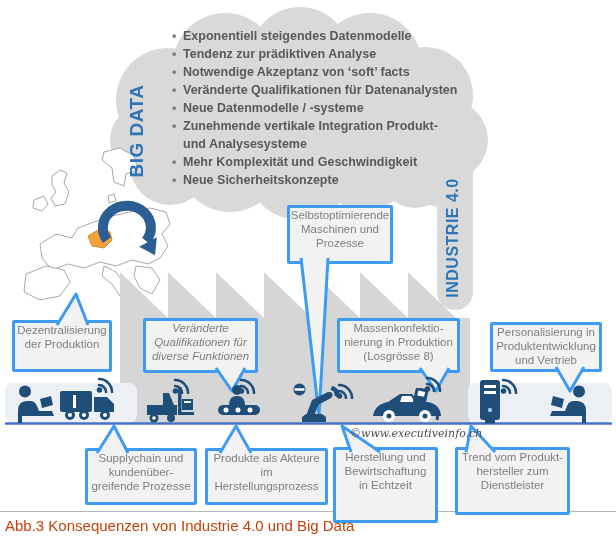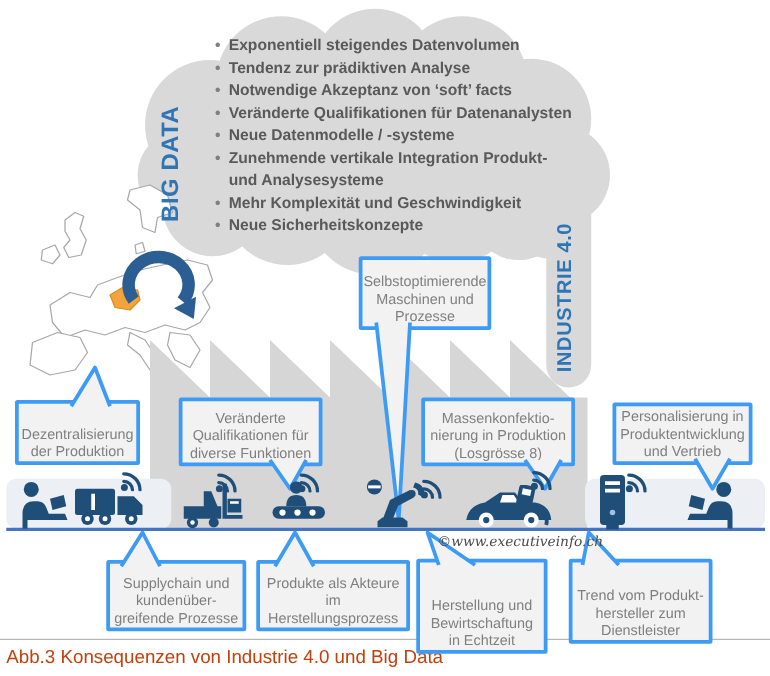--- a/index.html
+++ b/index.html
@@ -13,21 +13,21 @@
   .vlabel.bigdata{left:79px;top:118px;width:120px;height:26px;font-size:19px;}
   .vlabel.industrie{left:376px;top:226px;width:160px;height:24px;font-size:16px;}
   
   ul.bullets{position:absolute;left:170px;top:27px;width:318px;margin:0;padding:0;
              list-style:none;z-index:1;}
   ul.bullets li{position:relative;padding-left:13px;font-size:12.5px;font-weight:bold;
                 color:#595959;line-height:18px;white-space:pre-line;}
   ul.bullets li::before{content:"\2022";position:absolute;left:2px;top:0;color:#7f7f7f;}
   
   .callout{position:absolute;z-index:2;background:#f2f2f2;border:3px solid #3d9bf5;
-           border-radius:2px;display:flex;align-items:flex-end;justify-content:center;
+           border-radius:2px;display:flex;align-items:flex-start;justify-content:center;
            box-sizing:border-box;}
   .callout .ctext{font-size:11.5px;line-height:14px;color:#7f7f7f;text-align:center;
                   white-space:pre-line;}
   svg.tails{position:absolute;left:0;top:0;z-index:3;pointer-events:none;}
   .icon{position:absolute;z-index:4;}
   .watermark{position:absolute;left:350px;top:427px;z-index:4;
              font-family:"DejaVu Serif",serif;font-style:italic;
              font-size:11px;color:#4a4a4a;}
   .caption-rule{position:absolute;left:0;top:511px;width:616px;border-top:1px solid #b7b7b7;z-index:1;}
   .caption{position:absolute;left:5px;top:517px;z-index:1;font-size:15px;color:#c2410c;}
@@ -85,41 +85,41 @@
     <rect x="5" y="383" width="132" height="40" rx="8" fill="#ECEFF4"></rect>
     <rect x="468" y="383" width="144" height="40" rx="8" fill="#ECEFF4"></rect>
 
     <line x1="5" y1="423.5" x2="612" y2="423.5" stroke="#4472C4" stroke-width="2.5"></line>
   </svg>
 
   <div class="vlabel bigdata">BIG DATA</div>
   <div class="vlabel industrie">INDUSTRIE 4.0</div>
 
   <ul class="bullets">
-    <li>Exponentiell steigendes Datenvolumen</li>
+    <li>Exponentiell steigendes Datenmodelle</li>
     <li>Tendenz zur prädiktiven Analyse</li>
     <li>Notwendige Akzeptanz von ‘soft’ facts</li>
     <li>Veränderte Qualifikationen für Datenanalysten</li>
     <li>Neue Datenmodelle / -systeme</li>
     <li>Zunehmende vertikale Integration Produkt-
 und Analysesysteme</li>
     <li>Mehr Komplexität und Geschwindigkeit</li>
     <li>Neue Sicherheitskonzepte</li>
   </ul>
 
   <div class="callout" style="left:287px;top:205px;width:106px;height:59px;">
     <div class="ctext">Selbstoptimierende
 Maschinen und
 Prozesse</div>
   </div>
   <div class="callout" style="left:12px;top:320px;width:100px;height:52px;">
     <div class="ctext">Dezentralisierung
 der Produktion</div>
   </div>
-  <div class="callout" style="left:143px;top:318px;width:115px;height:55px;">
+  <div class="callout" style="left:143px;top:318px;width:115px;height:55px;font-style:italic;">
     <div class="ctext">Veränderte
 Qualifikationen für
 diverse Funktionen</div>
   </div>
   <div class="callout" style="left:337px;top:318px;width:123px;height:55px;">
     <div class="ctext">Massenkonfektio-
 nierung in Produktion
 (Losgrösse 8)</div>
   </div>
   <div class="callout" style="left:490px;top:322px;width:112px;height:50px;">

